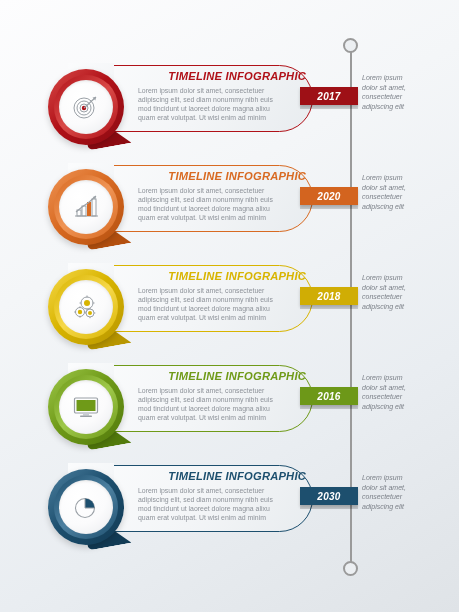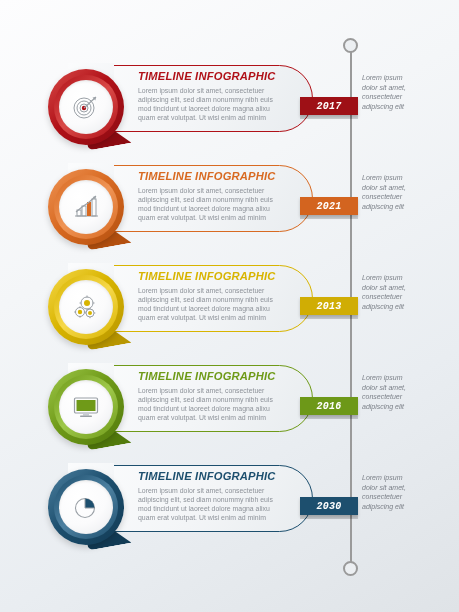--- a/index.html
+++ b/index.html
@@ -32,36 +32,35 @@
   }
   
   .capsule-mask{
     position:absolute;left:68px;top:6px;width:46px;height:71px;
     background:linear-gradient(125deg,#fbfcfd 0%,#f4f6f8 60%,#eef1f4 100%);
   }
 
   .txt{position:absolute;left:138px;top:14px;width:168px;}
   .title{
     font-size:11.2px;font-weight:bold;font-style:italic;letter-spacing:.2px;
-    color:var(--c-main);margin:0 0 3px 0;line-height:1.05;
+    color:var(--c-main);margin:0 0 3px 0;line-height:1.05;text-align:right;
   }
   .body{
     font-size:6.9px;line-height:9.2px;color:#8d9299;margin:0;font-style:normal;
   }
   .body span{display:block;}
 
   
   .year{
-    position:absolute;left:300px;top:40px;width:58px;height:18px;
+    position:absolute;left:300px;top:30px;width:58px;height:18px;
     background:var(--c-year);
     display:flex;align-items:center;justify-content:center;
     color:#ffffff;font-size:10px;font-style:italic;font-weight:bold;
     letter-spacing:.3px;
     box-shadow:0 2px 3px rgba(0,0,0,.18);
-    font-family:Liberation Mono, monospace;
   }
   .year::after{
     content:"";position:absolute;right:-0px;bottom:-4px;width:58px;height:4px;
     background:rgba(0,0,0,.16);
   }
 
   
   .note{
     position:absolute;left:362px;top:16px;width:92px;
     font-size:7px;line-height:9.6px;font-style:italic;color:#7c8189;
@@ -175,21 +174,21 @@
     <div class="txt">
       <div class="title">TIMELINE INFOGRAPHIC</div>
       <div class="body">
         <span>Lorem ipsum dolor sit amet, consectetuer</span>
         <span>adipiscing elit, sed diam nonummy nibh euis</span>
         <span>mod tincidunt ut laoreet dolore magna alixu</span>
         <span>quam erat volutpat. Ut wisi enim ad minim</span>
       </div>
     </div>
 
-    <div class="year">2021</div>
+    <div class="year">2020</div>
 
     <div class="note">
       <span>Lorem ipsum</span>
       <span>dolor sit amet,</span>
       <span>consectetuer</span>
       <span>adipiscing elit</span>
     </div>
   </div>
 
   <div class="row r2 t-yellow">
@@ -231,21 +230,21 @@
     <div class="txt">
       <div class="title">TIMELINE INFOGRAPHIC</div>
       <div class="body">
         <span>Lorem ipsum dolor sit amet, consectetuer</span>
         <span>adipiscing elit, sed diam nonummy nibh euis</span>
         <span>mod tincidunt ut laoreet dolore magna alixu</span>
         <span>quam erat volutpat. Ut wisi enim ad minim</span>
       </div>
     </div>
 
-    <div class="year">2013</div>
+    <div class="year">2018</div>
 
     <div class="note">
       <span>Lorem ipsum</span>
       <span>dolor sit amet,</span>
       <span>consectetuer</span>
       <span>adipiscing elit</span>
     </div>
   </div>
 
   <div class="row r3 t-green">

